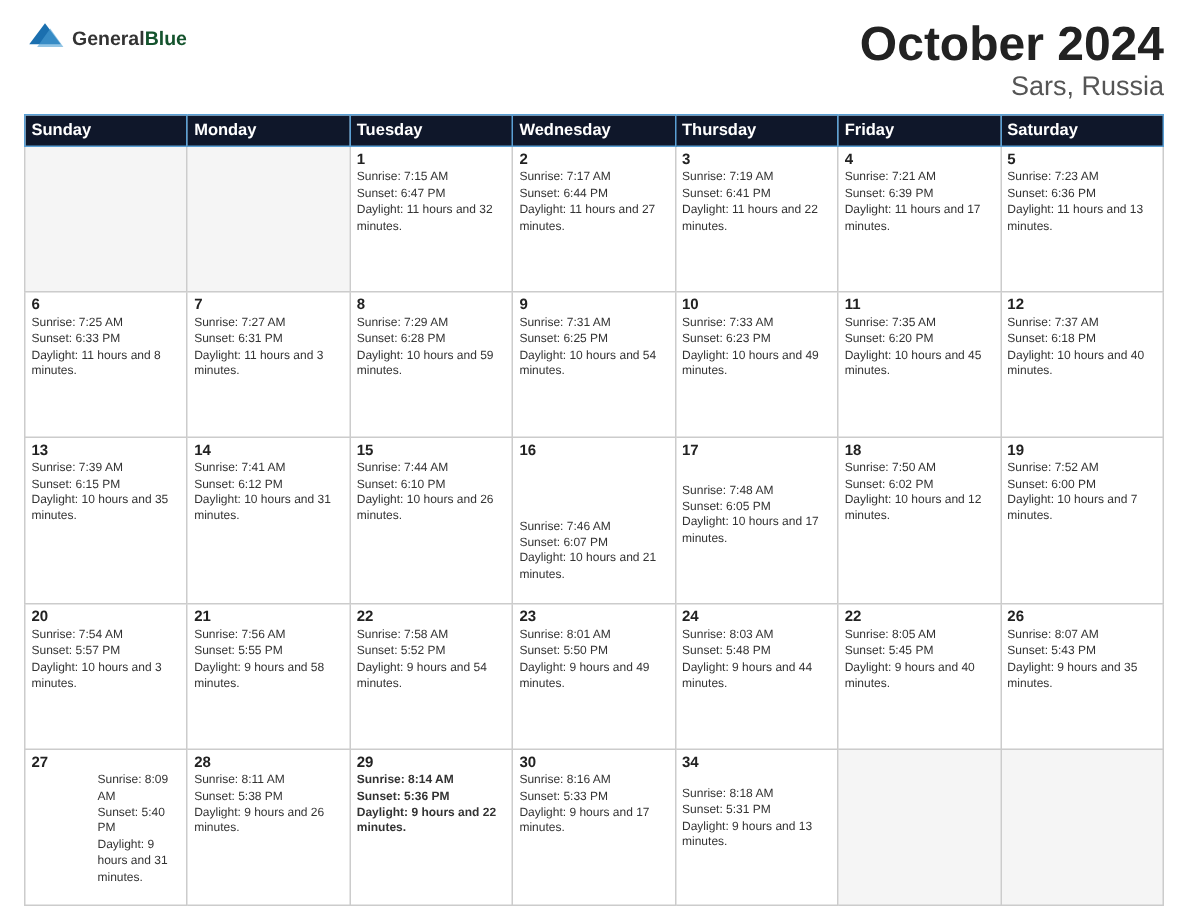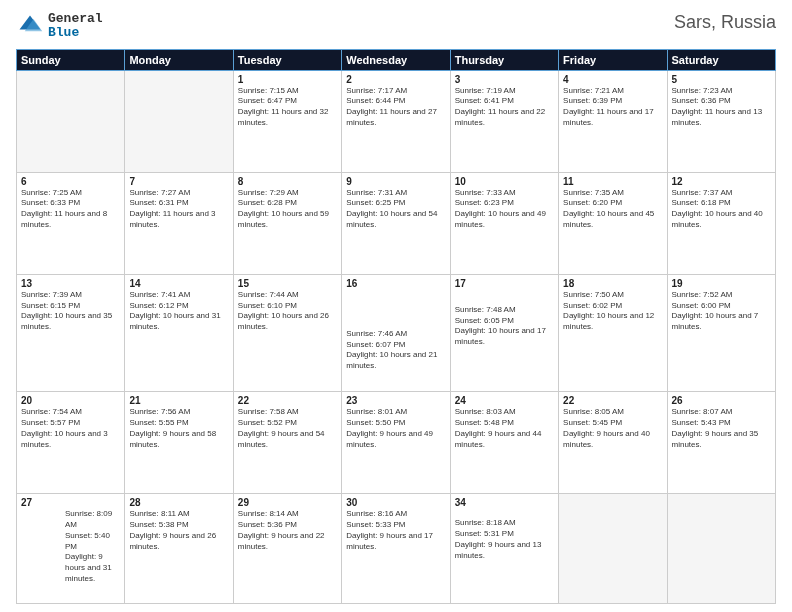--- a/index.html
+++ b/index.html
@@ -23,28 +23,27 @@
       align-items: flex-start;
       margin-bottom: 8px;
     }
     .logo {
       display: flex;
       align-items: center;
       gap: 4px;
     }
     .logo-text {
       display: flex;
-      flex-direction: column;
+      flex-direction: row;
       font-size: 13px;
       font-weight: bold;
       line-height: 1.1;
-      font-family: Liberation Mono, monospace;
     }
     .logo-text .general { color: #333; }
-    .logo-text .blue { color: #0369a1; }
+    .logo-text .blue { color: #14532d; }
     .logo-icon {
       width: 28px;
       height: 28px;
     }
     .title-block {
       text-align: right;
     }
     .title-block h1 {
       font-size: 32px;
       font-weight: bold;
@@ -108,20 +107,21 @@
       <svg class="logo-icon" viewBox="0 0 32 32">
         <polygon points="16,4 28,20 4,20" fill="#1a6faf"></polygon>
         <polygon points="20,8 30,22 10,22" fill="#4a9fd4" opacity="0.6"></polygon>
       </svg>
       <div class="logo-text">
         <span class="general">General</span>
         <span class="blue">Blue</span>
       </div>
     </div>
     <div class="title-block">
+      <h1>October 2024</h1>
       <h2>Sars, Russia</h2>
     </div>
   </div>
 
   <table class="calendar">
     <thead>
       <tr>
 
       <th>Sunday</th>
           <th>Monday</th>
@@ -307,21 +307,21 @@
 Daylight: 9 hours and 31 minutes.</div>
           </td>
           <td>
             <span class="day-number">28</span>
             <div class="day-info" style="white-space: pre-line;">Sunrise: 8:11 AM
 Sunset: 5:38 PM
 Daylight: 9 hours and 26 minutes.</div>
           </td>
           <td>
             <span class="day-number">29</span>
-            <div class="day-info" style="white-space: pre-line;">Sunrise: 8:14 AM
+            <div class="day-info" style="white-space: pre-line; font-weight: bold;">Sunrise: 8:14 AM
 Sunset: 5:36 PM
 Daylight: 9 hours and 22 minutes.</div>
           </td>
           <td>
             <span class="day-number">30</span>
             <div class="day-info" style="white-space: pre-line;">Sunrise: 8:16 AM
 Sunset: 5:33 PM
 Daylight: 9 hours and 17 minutes.</div>
           </td>
           <td>

